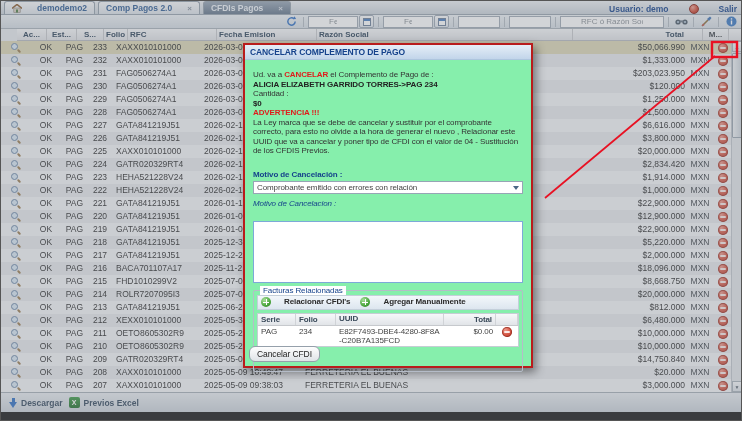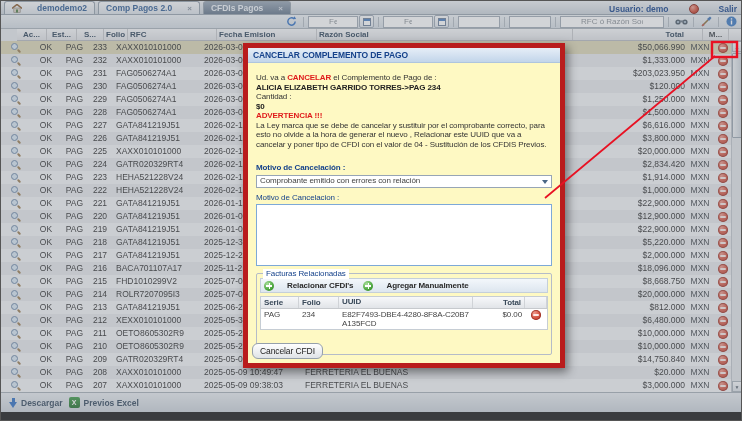--- a/index.html
+++ b/index.html
@@ -100,34 +100,34 @@
   }
   .foot-item { display:flex; align-items:center; gap:4px; cursor:pointer; }
   .icon-download { width:0; height:0; border-left:4px solid transparent; border-right:4px solid transparent;
     border-top:6px solid #2f6fc4; position:relative; }
   .icon-excel { width:11px; height:11px; background:linear-gradient(#3f9c46,#1f6e2a); border-radius:2px;
     color:#fff; font-size:7px; font-weight:bold; text-align:center; line-height:11px; }
   .black-strip { position:absolute; left:0; top:411px; width:742px; height:10px; background:#161616; }
   
   .mask { position:absolute; inset:0; background:rgba(125,132,140,0.35); z-index:30; }
   
-  .modal { position:absolute; left:242px; top:42px; width:322px; height:325px; z-index:40;
-    background:#fef9c3; border:5px solid #b91c1c; box-shadow:3px 4px 9px rgba(0,0,0,.45);
+  .modal { position:absolute; left:242px; top:42px; width:290px; height:325px; z-index:40;
+    background:#86efac; border:2px solid #b91c1c; box-shadow:3px 4px 9px rgba(0,0,0,.45);
     font-size:8px; color:#333; letter-spacing:-0.1px; }
   .modal-title { height:15px; background:linear-gradient(#e6eef7,#c2d5ea); color:#15428b;
     font-weight:bold; font-size:8.5px; padding:2px 5px 0; border-bottom:1px solid #aec5de; cursor:move; }
   .modal-body { padding:10px 8px 0; line-height:9.5px; }
   .red { color:#e01b1b; font-weight:bold; }
   .bold { font-weight:bold; color:#222; }
   .m-label { font-weight:bold; color:#15428b; margin-top:14px; margin-bottom:2px; }
   .m-select { height:13px; border:1px solid #97a5b5; background:#fff; display:flex; align-items:center;
     padding:0 3px; color:#444; position:relative; cursor:pointer; }
   .m-select .chev { position:absolute; right:3px; top:4px; width:0; height:0;
     border-left:3px solid transparent; border-right:3px solid transparent; border-top:4px solid #4a6785; }
-  .m-label2 { color:#15428b; margin-top:5px; margin-bottom:2px; }
+  .m-label2 { color:#15428b; margin-top:5px; margin-bottom:12px;font-style:italic; }
   .m-textarea { height:62px; border:1px solid #7da9d8; background:#fff; }
   .fieldset { margin-top:7px; border:1px solid #b5bcc8; border-radius:2px; position:relative; padding:4px 3px 3px; height:82px; }
   .legend { position:absolute; top:-5px; left:6px; background:#fff; padding:0 3px; color:#15428b; font-size:8px; }
   .f-toolbar { display:flex; align-items:center; gap:10px; height:15px; padding:0 3px;
     background:linear-gradient(#f3f7fb,#dde6ef); border:1px solid #c4cfda; font-weight:bold; color:#2b2b2b; }
   .f-btn { display:flex; align-items:center; gap:13px; cursor:pointer; }
   .icon-add { width:10px; height:10px; border-radius:50%;
     background:radial-gradient(circle at 35% 30%, #a8e09a, #4aa53c 60%, #2c7d22); position:relative; }
   .icon-add::before { content:""; position:absolute; left:2px; right:2px; top:4.5px; height:1.5px; background:#fff; }
   .icon-add::after { content:""; position:absolute; top:2px; bottom:2px; left:4.5px; width:1.5px; background:#fff; }

